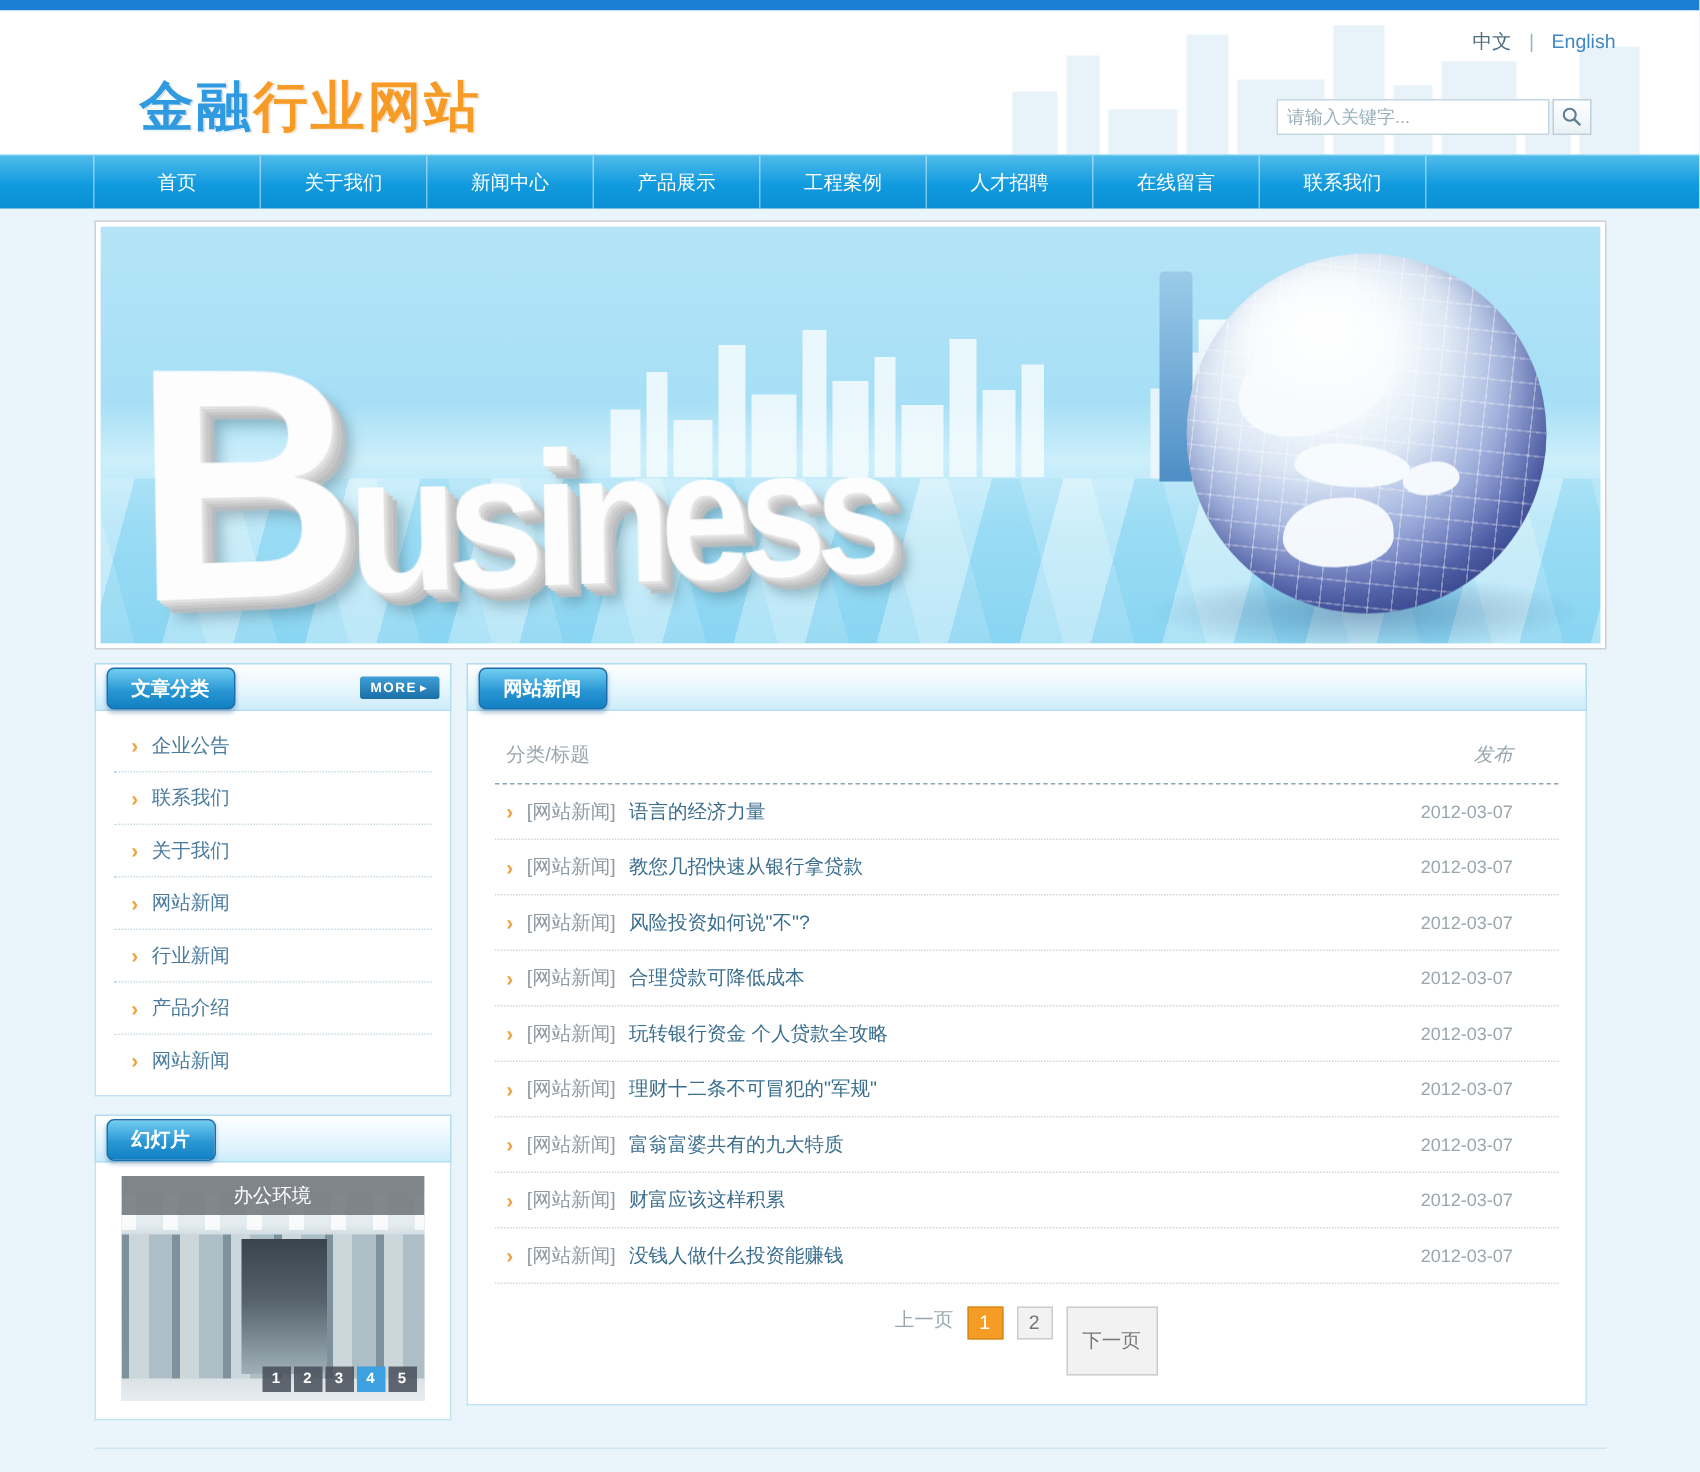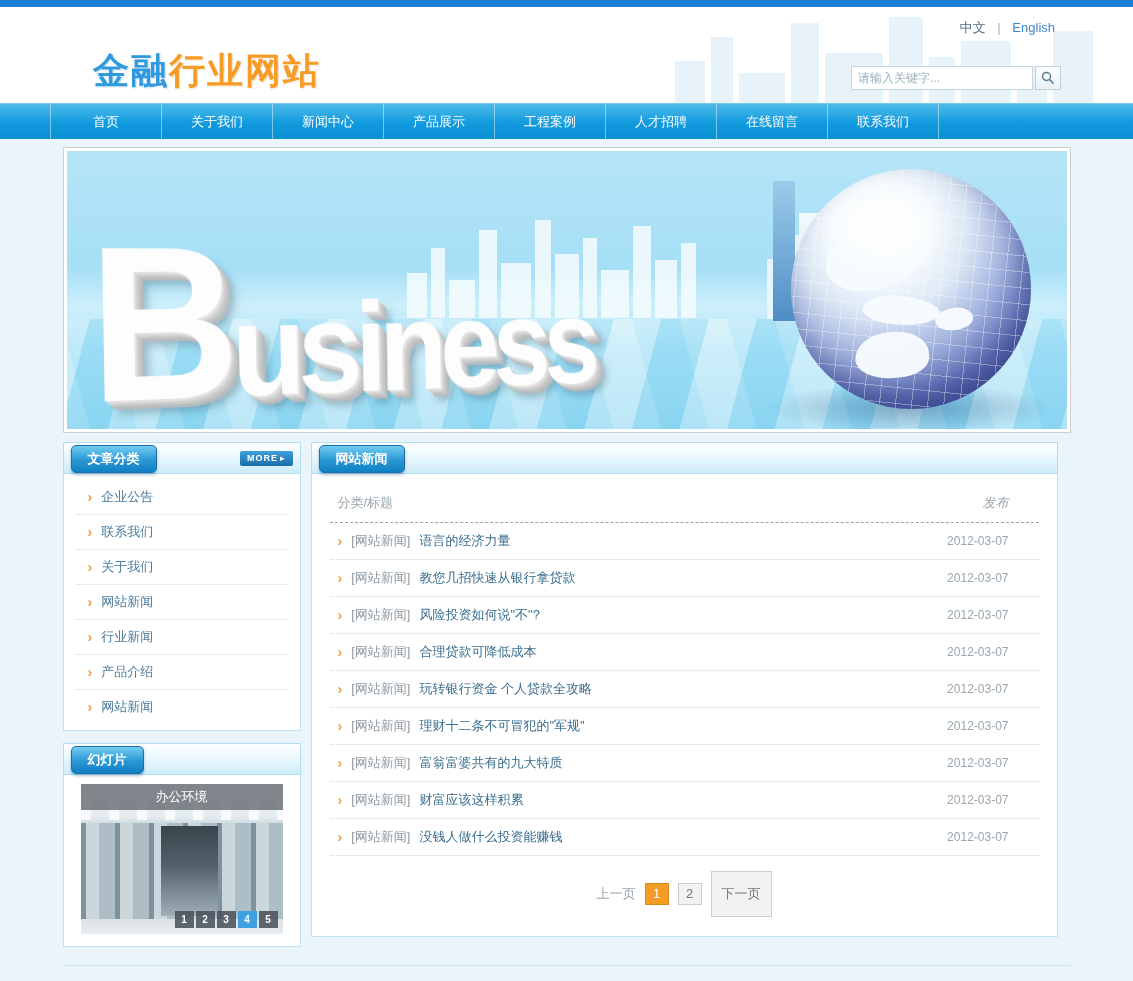--- a/index.html
+++ b/index.html
@@ -14,38 +14,38 @@
   .header{height:96px;background:#ffffff;position:relative;}
   .header-skyline{position:absolute;right:40px;bottom:0;height:88px;display:flex;align-items:flex-end;gap:6px;z-index:0;}
   .header-skyline div{background:#e7f2f9;}
   .hs1{width:30px;height:42px;} .hs2{width:22px;height:66px;} .hs3{width:46px;height:30px;}
   .hs4{width:28px;height:80px;} .hs5{width:58px;height:50px;} .hs6{width:34px;height:86px;}
   .hs7{width:26px;height:46px;} .hs8{width:50px;height:62px;} .hs9{width:30px;height:36px;}
   .hs10{width:40px;height:72px;}
   .logo{position:absolute;left:93px;top:40px;font-size:36px;font-weight:bold;letter-spacing:2px;z-index:2;}
   .logo .p1{color:#2f9ae0;text-shadow:0 1px 0 rgba(255,255,255,.7),1px 1px 1px rgba(10,80,140,.25);}
   .logo .p2{color:#f79b27;text-shadow:0 1px 0 rgba(255,255,255,.7),1px 1px 1px rgba(160,90,0,.25);}
-  .lang{position:absolute;top:12px;right:78px;font-size:13px;color:#4d6d80;z-index:2;}
+  .lang{position:absolute;top:12px;right:56px;font-size:13px;color:#4d6d80;z-index:2;}
   .lang .lang-link{cursor:pointer;}
   .lang .zh{color:#4d6d80;}
   .lang .sep{color:#9ab4c2;margin:0 8px;}
   .lang .en{color:#3f87c6;}
   .search{position:absolute;top:59px;right:72px;display:flex;align-items:center;z-index:2;}
   .search input{
     width:168px;height:22px;border:1px solid #c4d6e0;background:#fff;
     font-size:12px;color:#556;padding:0 6px;outline:none;
     font-family:"Liberation Sans","DejaVu Sans",sans-serif;
   }
   .search input::placeholder{color:#9ab0bc;}
   .search .search-btn{
     width:26px;height:24px;margin-left:2px;border:1px solid #c0d0da;background:linear-gradient(#ffffff,#e9f1f5);
     display:flex;align-items:center;justify-content:center;cursor:pointer;padding:0;
   }
   
-  .nav{height:35px;background:linear-gradient(#4ebbea,#119ade 55%,#0a8fd2);border-top:1px solid #74ccf0;position:relative;z-index:3;}
+  .nav{height:35px;background:linear-gradient(#4ebbea,#119ade 55%,#0a8fd2);border-top:1px solid #74ccf0;position:relative;z-index:3;padding-left:12px;}
   .nav ul{display:flex;margin:0;padding:0 0 0 50px;list-style:none;height:35px;}
   .nav li{
     width:110px;text-align:center;line-height:35px;color:#ffffff;font-size:13px;
     border-left:1px solid rgba(255,255,255,.45);cursor:pointer;
   }
   .nav li:last-child{border-right:1px solid rgba(255,255,255,.45);}
   
   .banner{
     width:1000px;height:278px;margin:9px auto 0;position:relative;overflow:hidden;
     border:3px solid #ffffff;outline:1px solid #cfcfcf;
@@ -154,21 +154,21 @@
   .main-body{border:1px solid #bfe3f4;border-top:none;background:#fff;padding:12px 18px 14px;}
   .list-head{display:flex;align-items:center;color:#9aa6ad;font-size:13px;padding:8px 0 10px;border-bottom:1px dashed #8fa6b2;}
   .list-head .col-title{flex:1;padding-left:8px;}
   .list-head .col-date{width:110px;text-align:right;padding-right:30px;font-style:italic;}
   .news-list{list-style:none;margin:0;padding:0;}
   .news-row{display:flex;align-items:center;height:36px;border-bottom:1px dotted #ccd6dc;font-size:13px;cursor:pointer;}
   .news-left{flex:1;padding-left:8px;display:flex;align-items:center;gap:9px;min-width:0;}
   .news-cat{color:#8f9aa2;}
   .news-title{color:#3a6e8e;}
   .news-date{width:110px;text-align:right;padding-right:30px;color:#9aa6ad;font-size:12px;}
-  .pagination{display:flex;justify-content:center;align-items:center;gap:9px;padding:15px 0 5px;font-size:13px;}
+  .pagination{display:flex;justify-content:center;gap:9px;padding:15px 0 5px;font-size:13px;}
   .page-prev{color:#9aa6ad;cursor:pointer;}
   .page-num{
     min-width:14px;height:20px;line-height:20px;text-align:center;padding:0 4px;cursor:pointer;
     border:1px solid #cccccc;background:#f2f2f2;color:#777777;
   }
   .page-num.active{background:#f49c23;border-color:#d9881a;color:#ffffff;}
   .page-next{height:20px;line-height:20px;padding:12px 10px;cursor:pointer;
     border:1px solid #cccccc;background:#f2f2f2;color:#777777;}
   
   .footer{width:1008px;margin:18px auto 0;border-top:1px solid #cfe6f2;padding:15px 0 22px;}

